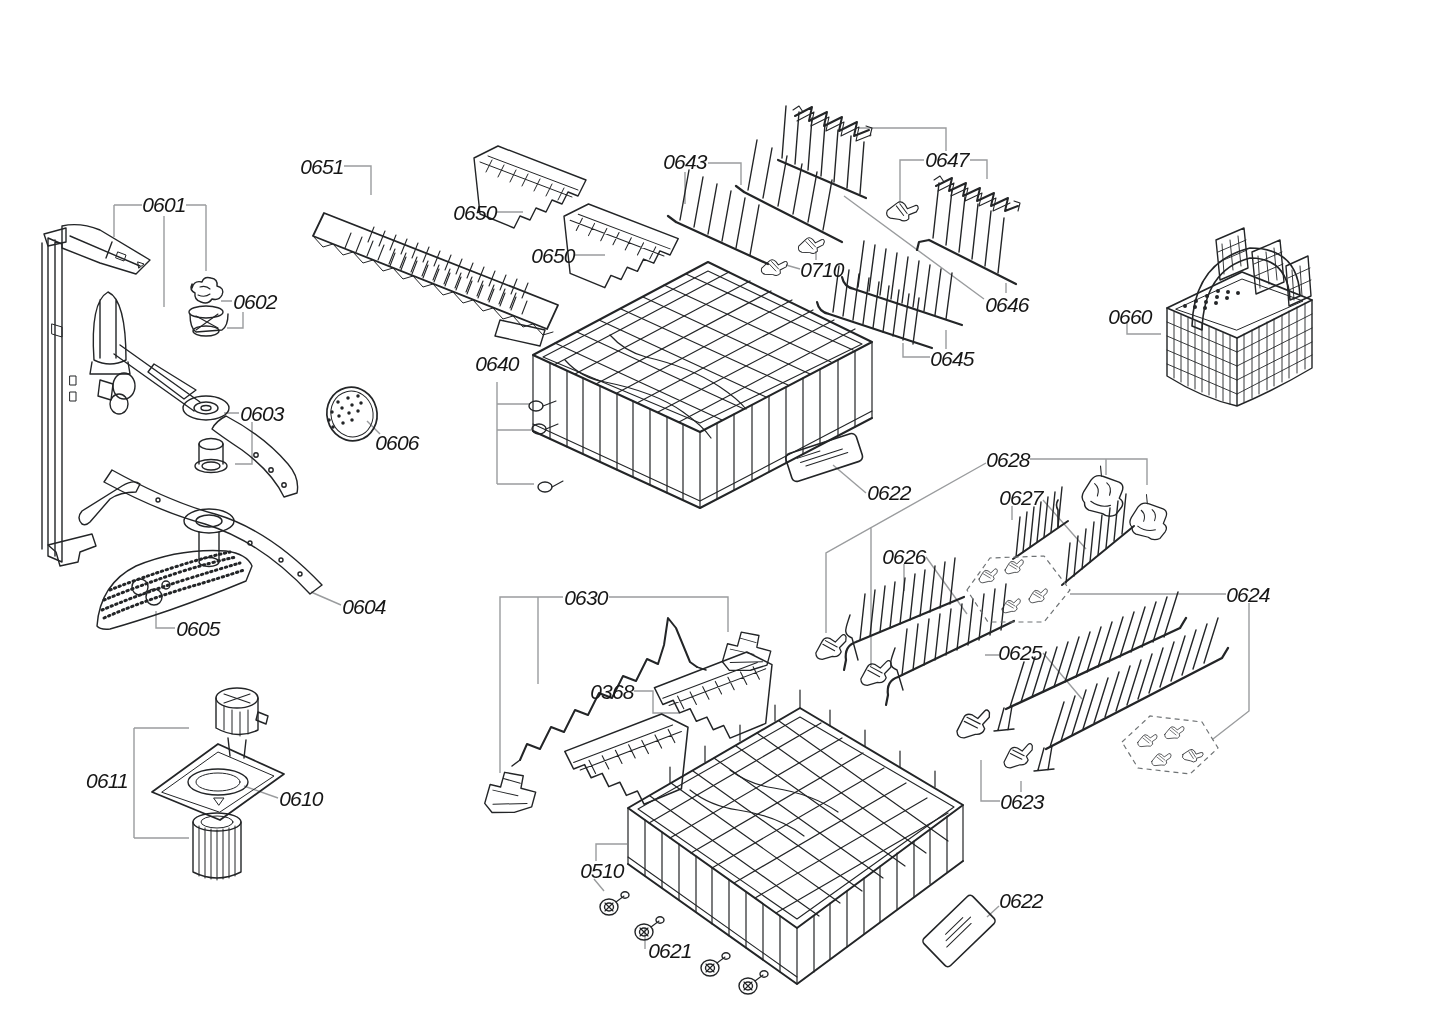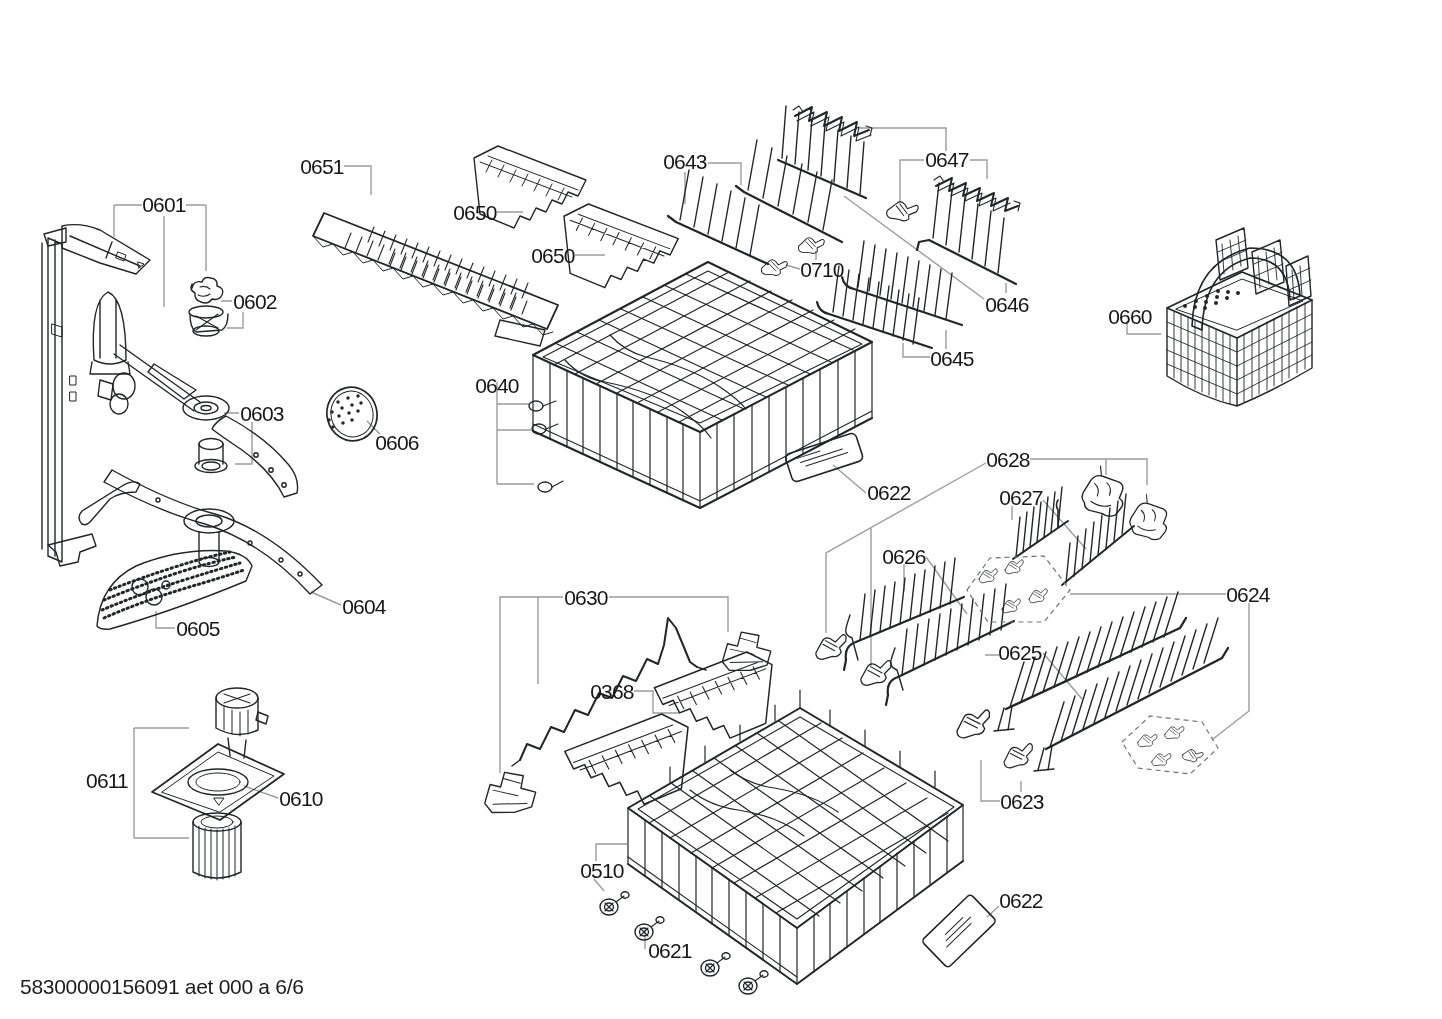--- a/index.html
+++ b/index.html
@@ -1,20 +1,20 @@
 <!DOCTYPE html>
 <html><head>
 <meta charset="utf-8">
 <style>
   html,body{margin:0;padding:0;background:#fff;}
   .stage{position:relative;width:1442px;height:1019px;background:#fff;overflow:hidden;
          font-family:"Liberation Sans",sans-serif;}
   .art{position:absolute;left:0;top:0;}
   .part-label{position:absolute;transform:translate(-50%,-50%);font-size:21px;
-              letter-spacing:-0.8px;color:#161616;white-space:nowrap;line-height:1;}
+              letter-spacing:-0.8px;color:#161616;white-space:nowrap;line-height:1;font-style:italic;}
   .footer-text{position:absolute;left:20px;top:976px;font-size:21px;color:#1d1d1d;
                letter-spacing:-0.3px;line-height:1;}
   svg .art-stroke{fill:none;stroke:#232527;stroke-width:1.4;stroke-linecap:round;stroke-linejoin:round;}
   svg .leaders{fill:none;stroke:#9a9c9e;stroke-width:1.4;stroke-linecap:butt;}
   svg .dashed{fill:none;stroke:#6f7375;stroke-width:1.2;stroke-dasharray:5 4;}
 </style>
 </head>
 <body>
 
 <div class="stage">
@@ -340,27 +340,26 @@
   <div class="part-label" style="left:889px;top:492px">0622</div>
   <div class="part-label" style="left:1021px;top:900px">0622</div>
   <div class="part-label" style="left:1022px;top:801px">0623</div>
   <div class="part-label" style="left:1248px;top:594px">0624</div>
   <div class="part-label" style="left:1020px;top:652px">0625</div>
   <div class="part-label" style="left:904px;top:556px">0626</div>
   <div class="part-label" style="left:1021px;top:497px">0627</div>
   <div class="part-label" style="left:1008px;top:459px">0628</div>
   <div class="part-label" style="left:586px;top:597px">0630</div>
   <div class="part-label" style="left:612px;top:691px">0368</div>
-  <div class="part-label" style="left:497px;top:385px">0640</div>
+  <div class="part-label" style="left:497px;top:363px">0640</div>
   <div class="part-label" style="left:685px;top:161px">0643</div>
   <div class="part-label" style="left:822px;top:269px">0710</div>
   <div class="part-label" style="left:952px;top:358px">0645</div>
   <div class="part-label" style="left:1007px;top:304px">0646</div>
   <div class="part-label" style="left:947px;top:159px">0647</div>
   <div class="part-label" style="left:475px;top:212px">0650</div>
   <div class="part-label" style="left:553px;top:255px">0650</div>
   <div class="part-label" style="left:322px;top:166px">0651</div>
   <div class="part-label" style="left:1130px;top:316px">0660</div>
 </div>
 
-<div class="footer-text">58300000156091 aet 000 a 6/6</div>
 
 </div>
 
 </body></html>

